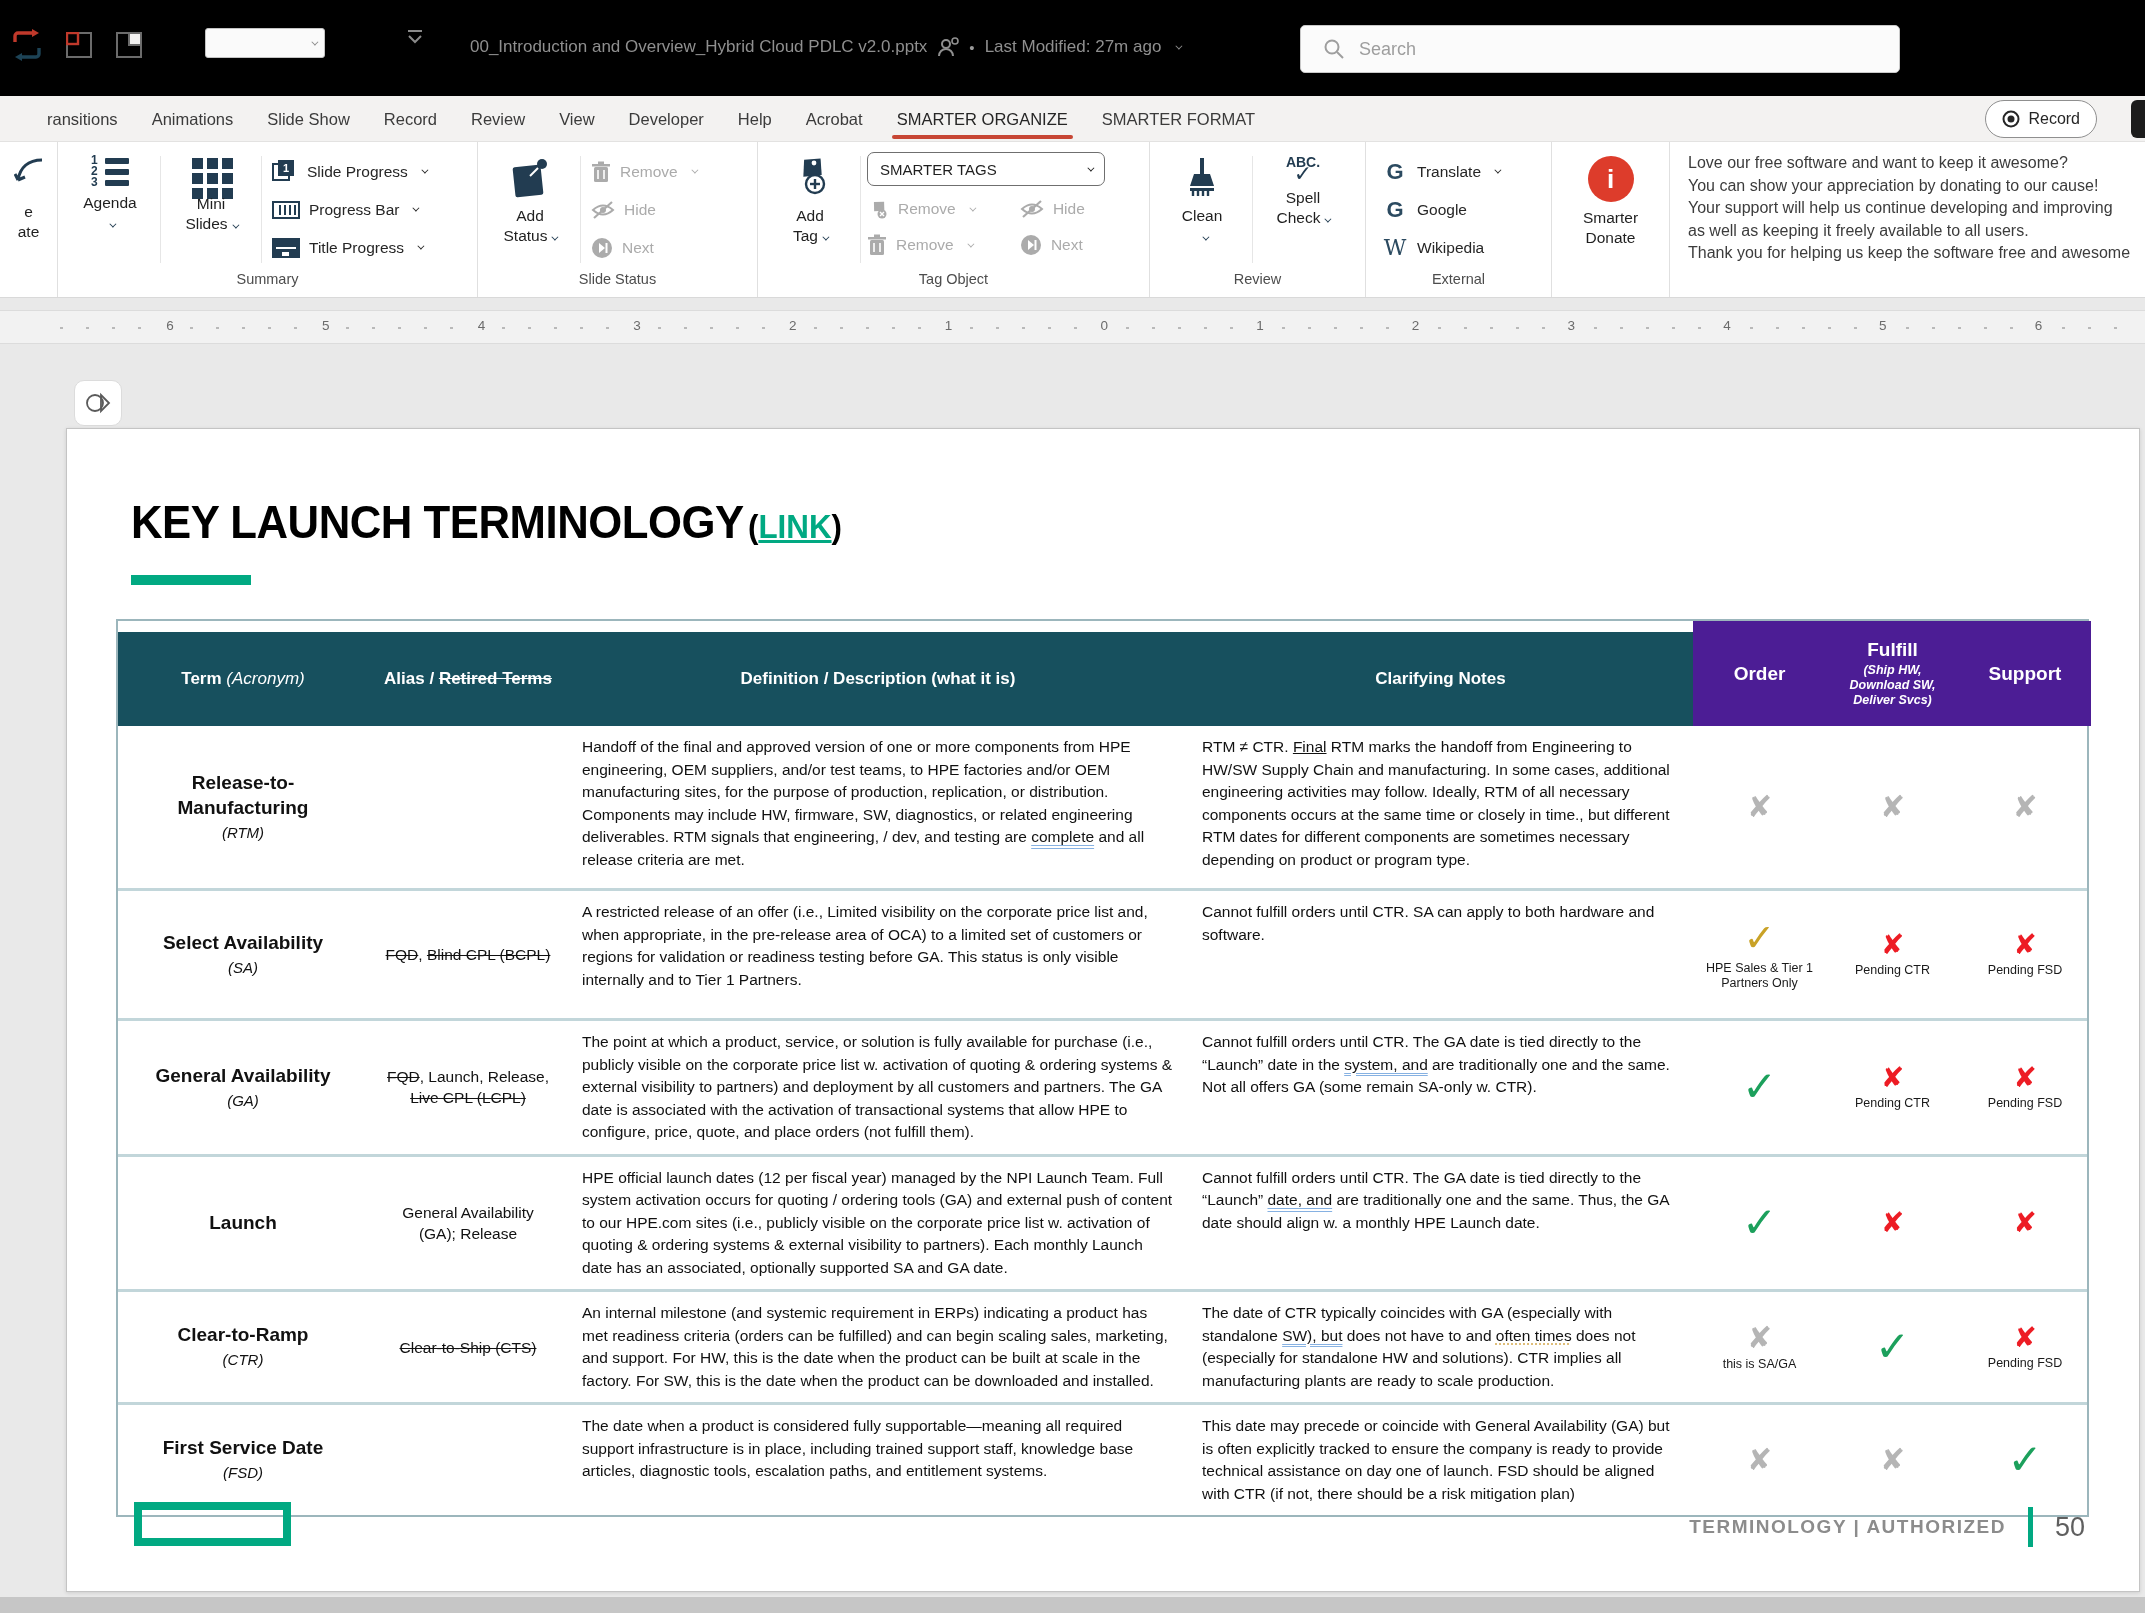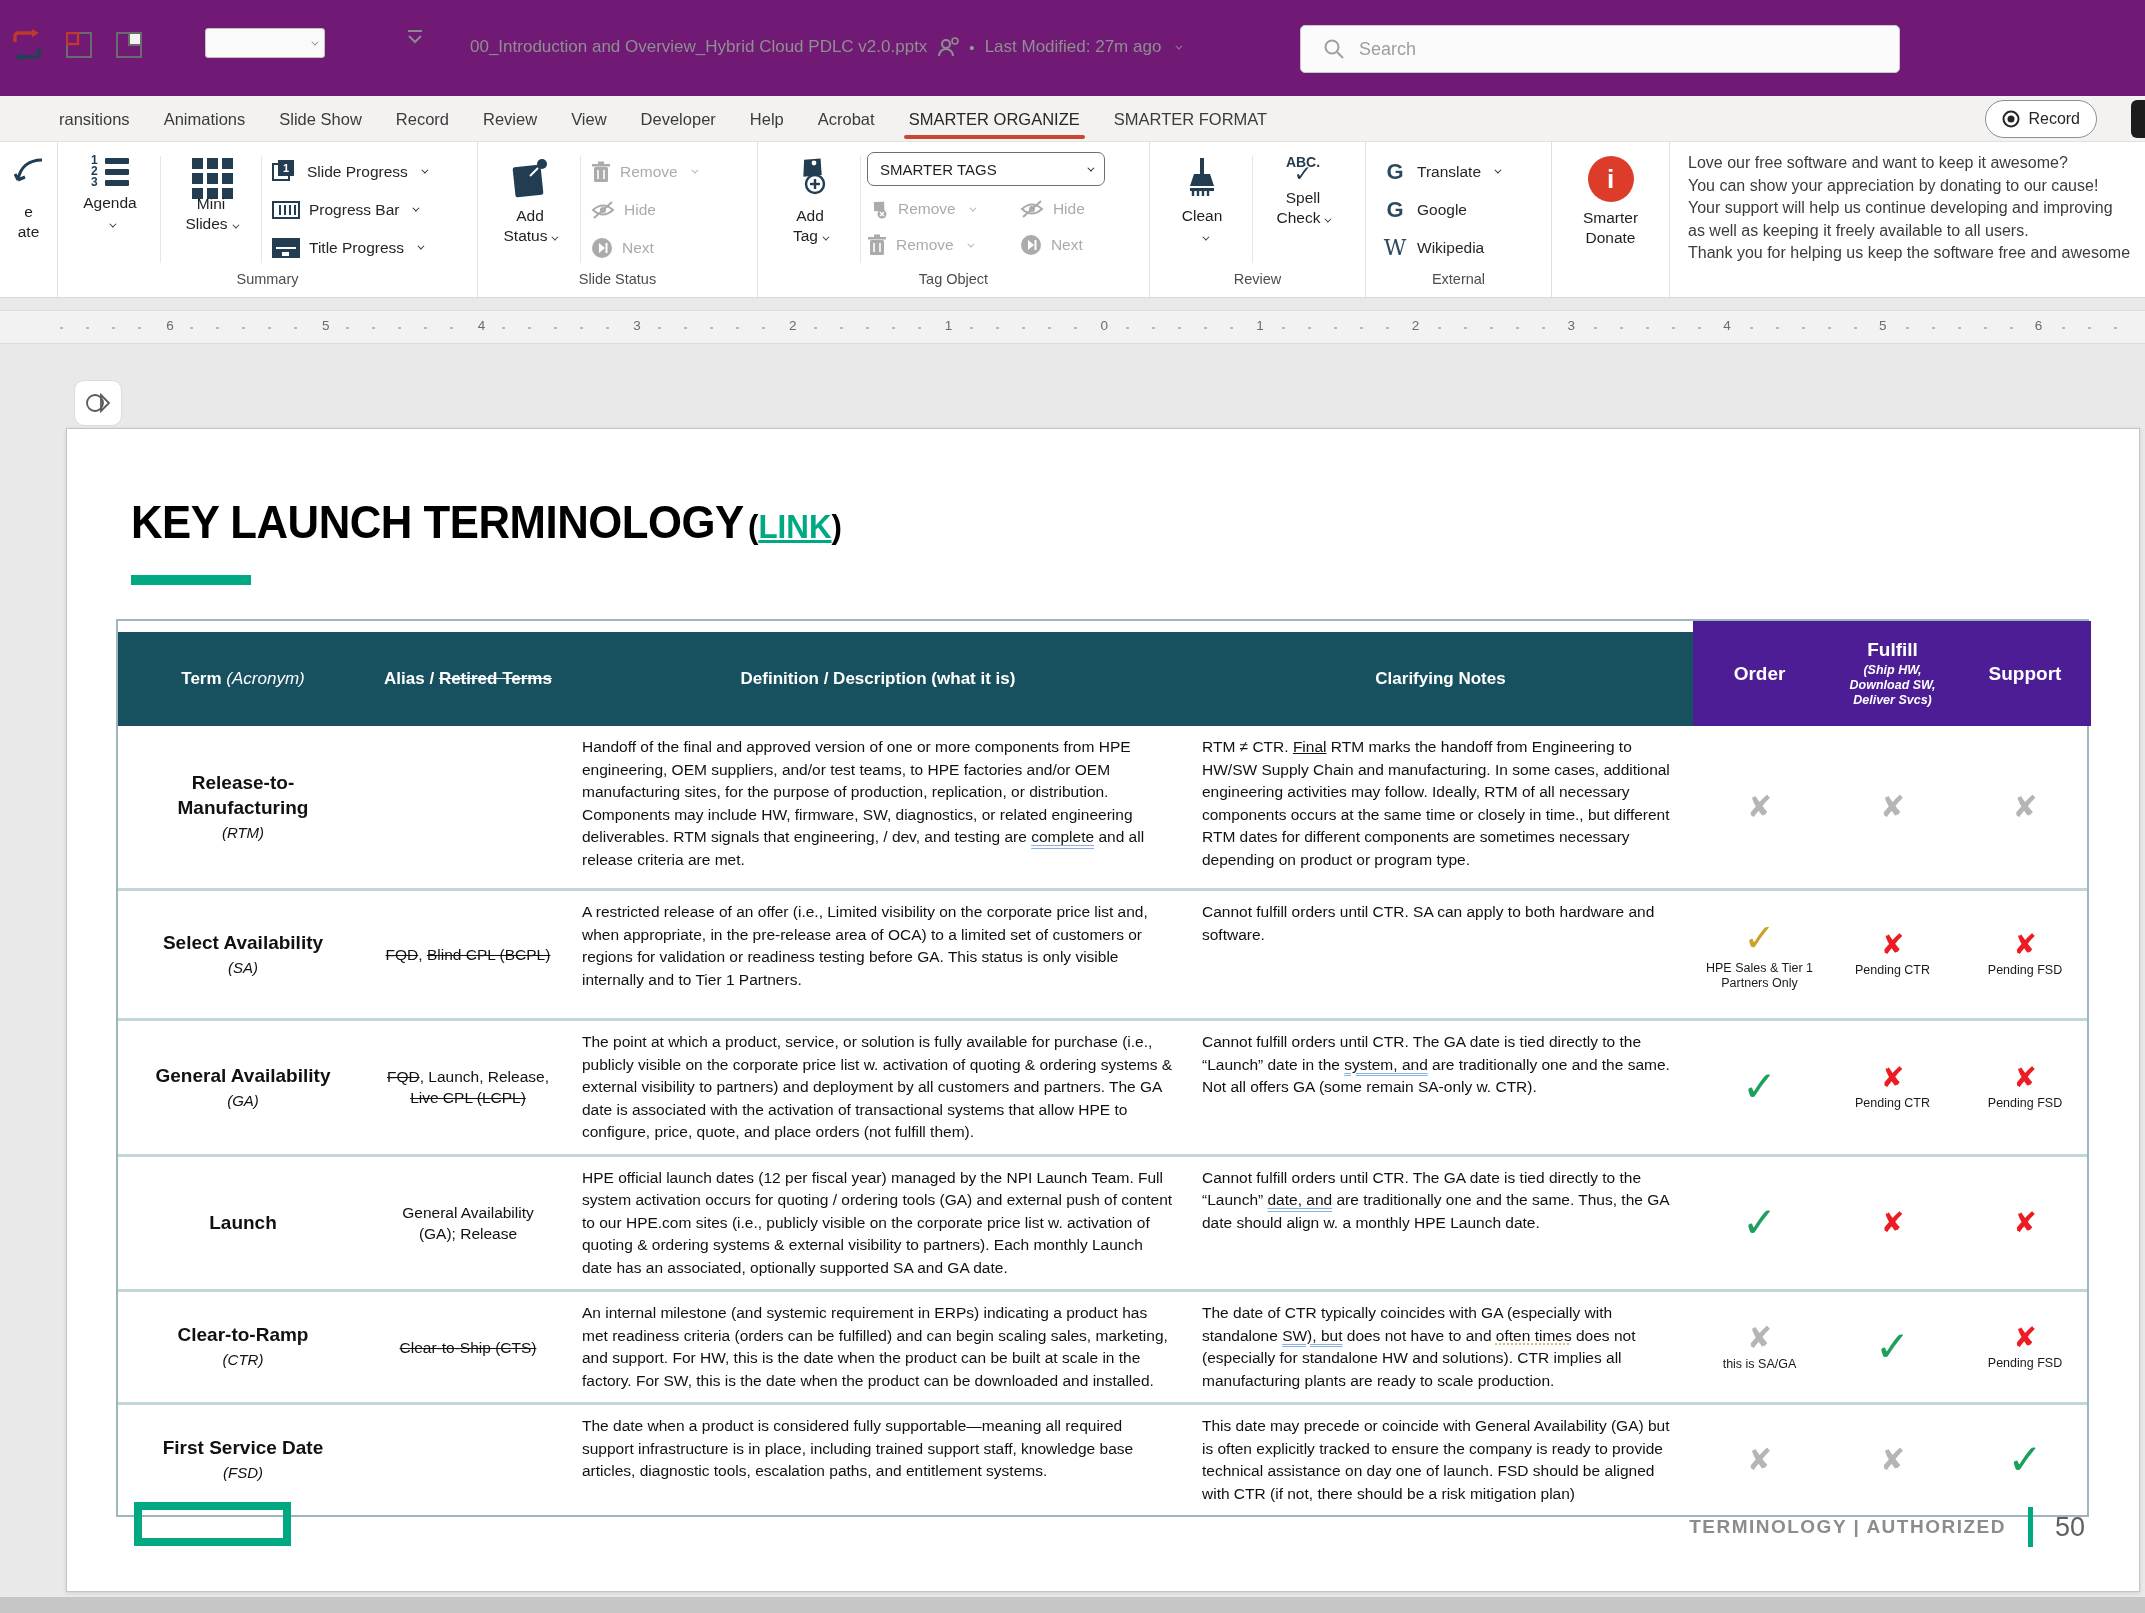--- a/index.html
+++ b/index.html
@@ -1,37 +1,37 @@
 <!DOCTYPE html>
 <html><head>
 <meta charset="utf-8">
 <style>
   * { margin:0; padding:0; box-sizing:border-box; }
   html,body { width:2145px; height:1613px; overflow:hidden;
     font-family:"Liberation Sans", sans-serif; background:#f3f2f1; }
 
   
-  #titlebar { position:absolute; left:0; top:0; width:2145px; height:96px; background:#701a75; }
+  #titlebar { position:absolute; left:0; top:0; width:2145px; height:96px; background:#000000; }
   .qat { position:absolute; top:28px; display:flex; align-items:center; }
   .qat-ic { width:34px; height:34px; margin-right:16px; display:flex; align-items:center; justify-content:center; }
   .qat-combo { width:120px; height:30px; border:1px solid #c3c3c3; background:#fafafa; border-radius:3px;
     display:flex; align-items:center; justify-content:flex-end; padding-right:8px; color:#8a8a8a; }
   .fname-row { position:absolute; left:470px; top:36px; display:flex; align-items:center; gap:10px;
     color:#8f8f8f; font-size:17px; }
   .dot { color:#9a9a9a; font-size:15px; }
   #searchbox { position:absolute; left:1300px; top:25px; width:600px; height:48px; border:1px solid #c9c9c9;
     border-radius:5px; background:#fbfbfb; display:flex; align-items:center; padding-left:22px; gap:14px; }
   #searchbox input { border:none; outline:none; background:transparent; font-size:18px; color:#444;
     font-family:"Liberation Sans",sans-serif; width:500px; }
   #searchbox input::placeholder { color:#9e9e9e; }
 
   
   #tabrow { position:absolute; left:0; top:96px; width:2145px; height:46px; background:#f3f2f1;
     border-bottom:1px solid #e3e2e1; }
-  #tabs { position:absolute; left:16px; top:0; height:46px; display:flex; align-items:center;padding-left:26px; }
+  #tabs { position:absolute; left:4px; top:0; height:46px; display:flex; align-items:center;padding-left:26px; }
   .tab { padding:0 17px; font-size:16.5px; color:#3b3b3b; height:46px; display:flex; align-items:center;
     position:relative; white-space:nowrap; }
   .tab.active { color:#262626; }
   .tab.active::after { content:""; position:absolute; left:12px; right:12px; bottom:3px; height:4px;
     background:#c74634; border-radius:2px; }
   #recordbtn { position:absolute; right:48px; top:4px; height:38px; border:1px solid #8f8f8f; background:#fff;
     border-radius:19px; display:flex; align-items:center; gap:8px; padding:0 16px; font-size:16px; color:#262626; }
   #clipbtn { position:absolute; right:-6px; top:4px; width:20px; height:38px; background:#1c1c1c; border-radius:6px; }
 
   

